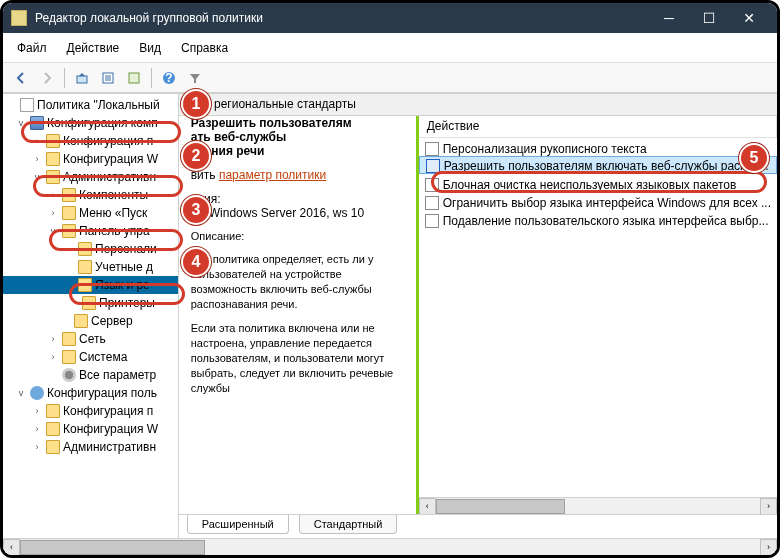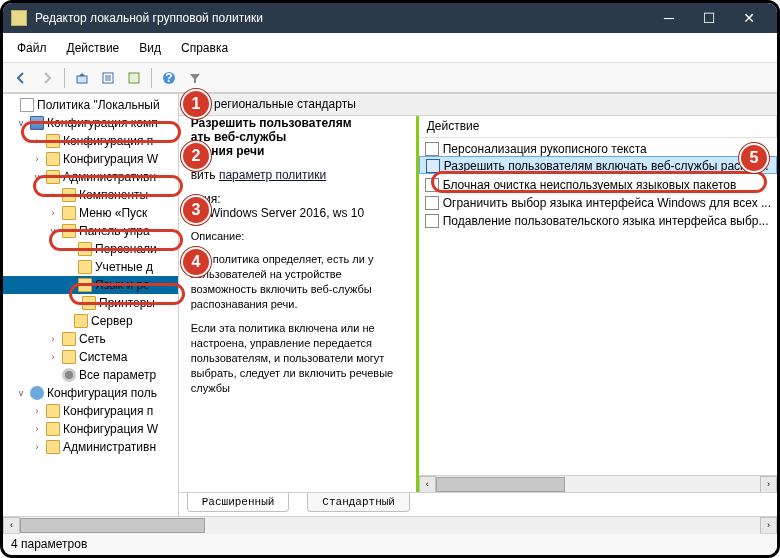--- a/index.html
+++ b/index.html
@@ -30,41 +30,41 @@
 .user-icon { background: #6fa8dc; border-radius: 50%; }
 .doc-icon { background: #fff; border: 1px solid #a0a0a0; }
 .gear-icon { background: radial-gradient(circle,#888 40%,#ccc 45%); border-radius: 50%; }
 
 .right { flex: 1; display: flex; flex-direction: column; }
 .right-header { height: 22px; background: #f0f0f0; border-bottom: 1px solid #d0d0d0; padding: 3px 8px; font-size: 12px; overflow: hidden; white-space: nowrap; }
 .right-body { flex: 1; display: flex; overflow: hidden; }
 
 .desc-pane { width: 240px; border-right: 3px solid #84cc16; padding: 0 12px; overflow: hidden; font-size: 12px; }
 .desc-pane .heading { font-weight: bold; margin-bottom: 10px; }
-.desc-pane a { color: #0f172a; text-decoration: underline; }
+.desc-pane a { color: #c2410c; text-decoration: underline; }
 .desc-pane .sub { margin-top: 10px; font-size: 11px; }
 .desc-pane p { margin-top: 10px; line-height: 1.35; font-size: 11px; }
 
 .list-pane { flex: 1; display: flex; flex-direction: column; }
 .list-header { height: 22px; border-bottom: 1px solid #e0e0e0; display: flex; background: #fff; }
 .list-header .col { padding: 3px 8px; border-right: 1px solid #e0e0e0; font-size: 12px; }
 .list-rows { flex: 1; overflow: hidden; }
 .list-row { display: flex; align-items: flex-end; height: 18px; padding: 0 6px; white-space: nowrap; overflow: hidden; }
 .list-row.selected { background: #cce8ff; border: 1px solid #6aa8e0; }
 .row-icon { width: 14px; height: 14px; margin-right: 4px; flex-shrink: 0; }
 .setting-icon { background: #fff; border: 1px solid #888; position: relative; }
 .setting-icon.blue { border-color: #2060c0; background: #e0ecfa; }
 
 .hscroll { height: 17px; background: #f0f0f0; border-top: 1px solid #d0d0d0; display: flex; align-items: center; }
 .hscroll .sbtn { width: 17px; height: 17px; background: #e8e8e8; border: 1px solid #c0c0c0; display: flex; align-items: center; justify-content: center; font-size: 9px; }
 .hscroll .track { flex: 1; height: 17px; background: #f0f0f0; position: relative; }
 .hscroll .thumb { position: absolute; height: 15px; top: 1px; background: #c8c8c8; border: 1px solid #a0a0a0; }
 
 .tabs-bottom { height: 24px; border-top: 1px solid #d0d0d0; background: #fff; display: flex; align-items: flex-start; padding-left: 8px; }
-.btab { padding: 3px 14px; border: 1px solid #c0c0c0; border-top: none; border-radius: 0 0 4px 4px; margin-right: 18px; font-size: 11px; background: #f8f8f8; font-family: Liberation Mono, monospace; }
+.btab { padding: 3px 14px; border: 1px solid #c0c0c0; border-top: none; border-radius: 0 0 4px 4px; margin-right: 10px; font-size: 11px; background: #f8f8f8; }
 .btab.active { background: #fff; }
 
 .statusbar { height: 22px; border-top: 1px solid #d0d0d0; padding: 3px 8px; font-size: 12px; background: #f8f8f8; }
 
 .badge { position: absolute; width: 30px; height: 30px; border-radius: 50%; background: #d43a2a; color: #fff; font-weight: bold; font-size: 16px; display: flex; align-items: center; justify-content: center; border: 2px solid #fff; box-shadow: 0 0 0 1px #a02818; z-index: 50; }
 .ring { position: absolute; border: 3px solid #d43a2a; border-radius: 14px; z-index: 40; pointer-events: none; }
 </style>
 </head>
 <body>
 
@@ -295,21 +295,20 @@
   </div>
 
   <div class="hscroll" style="border-top:1px solid #d0d0d0;">
     <div class="sbtn">‹</div>
     <div class="track">
         <div class="thumb" style="left:0;width:25%"></div>
       </div>
     <div class="sbtn">›</div>
   </div>
 
-  <div class="statusbar">4 параметров</div>
 
   <div class="badge" style="top:86px;left:178px">1</div>
   <div class="ring" style="top:118px;left:18px;width:160px;height:22px"></div>
   <div class="badge" style="top:138px;left:178px">2</div>
   <div class="ring" style="top:172px;left:30px;width:150px;height:22px"></div>
   <div class="badge" style="top:192px;left:178px">3</div>
   <div class="ring" style="top:226px;left:46px;width:134px;height:22px"></div>
   <div class="badge" style="top:244px;left:178px">4</div>
   <div class="ring" style="top:280px;left:66px;width:116px;height:22px"></div>
   <div class="badge" style="top:140px;left:736px">5</div>

